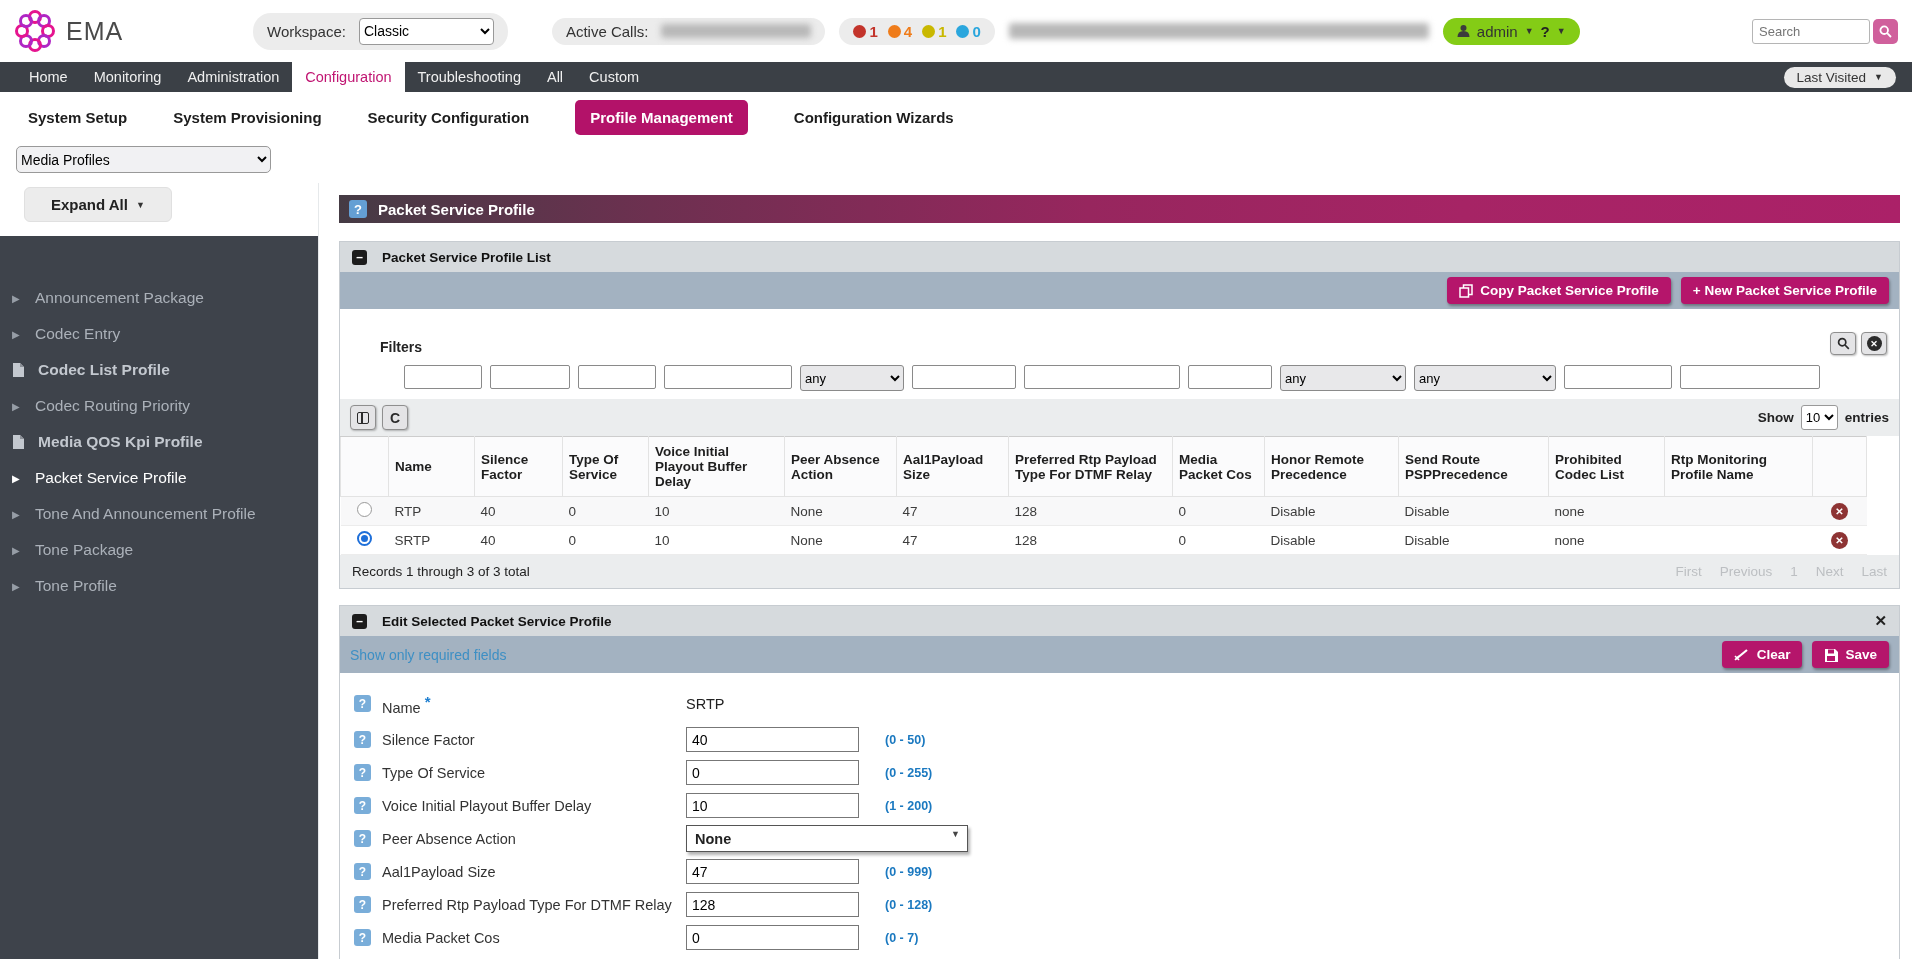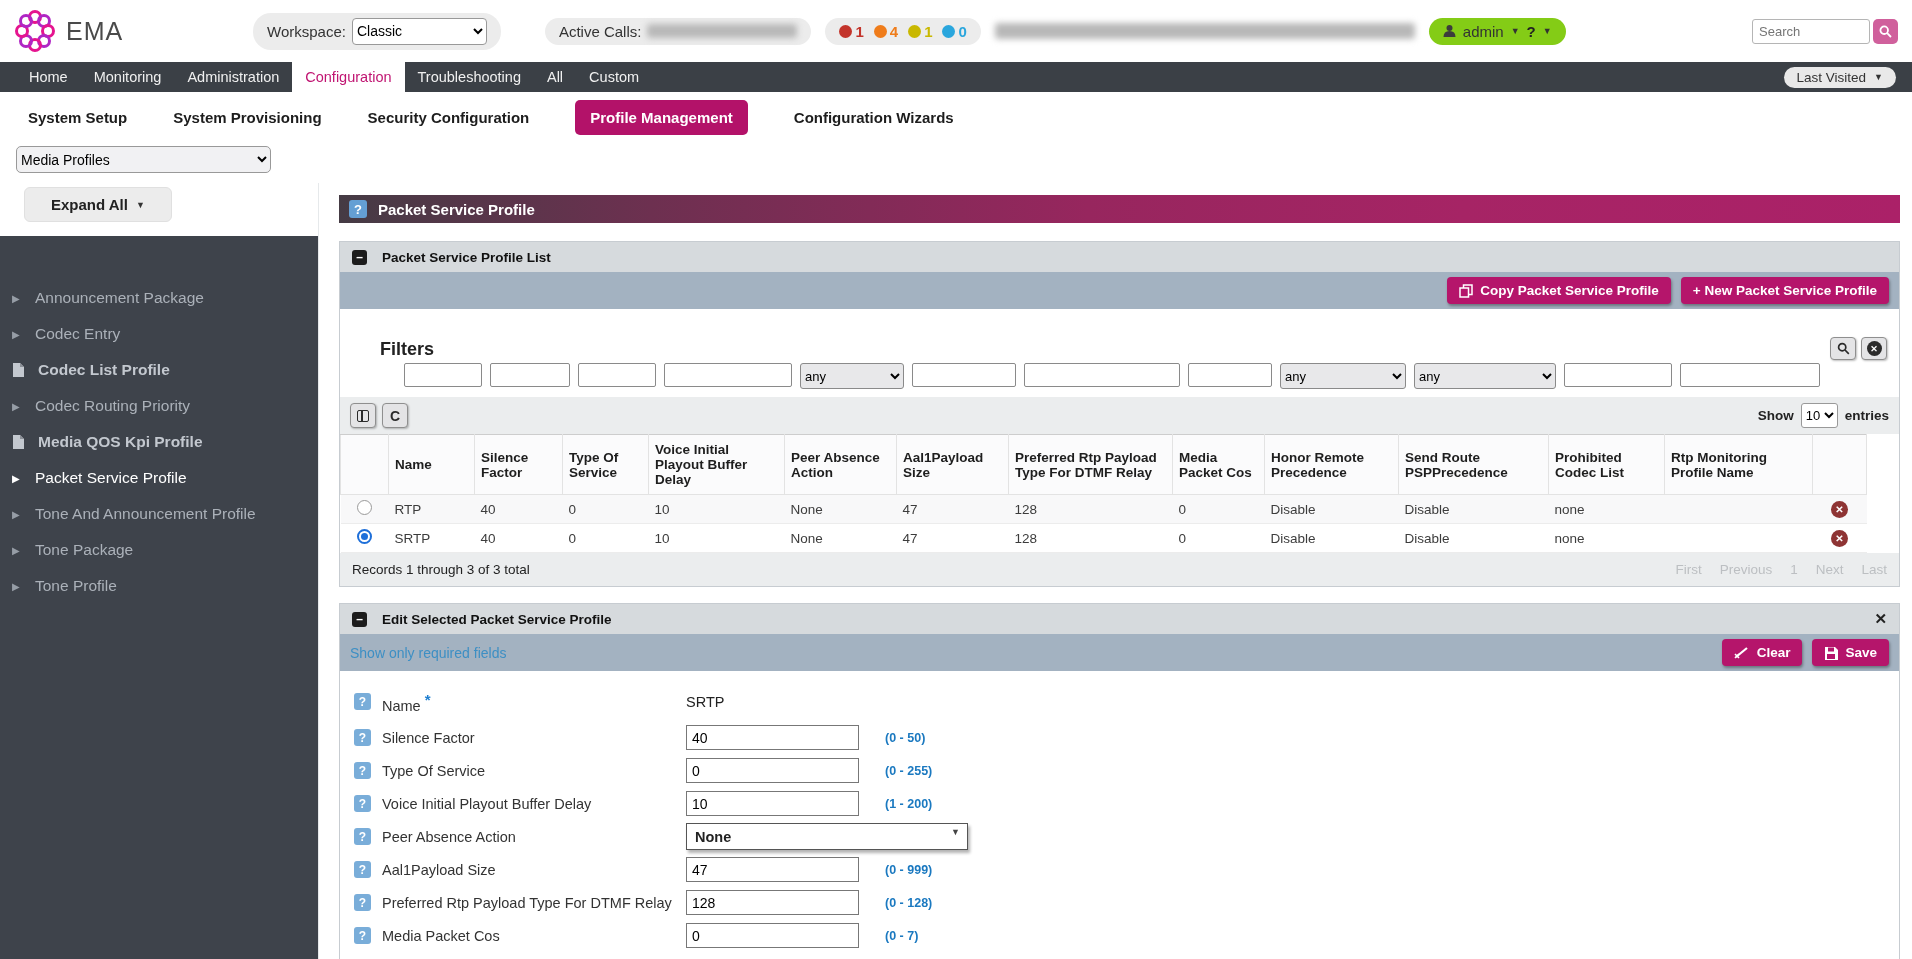--- a/index.html
+++ b/index.html
@@ -5,21 +5,21 @@
   * { box-sizing: border-box; }
   html,body { margin:0; padding:0; }
   body {
     width:1912px; height:959px; overflow:hidden; background:#fff;
     font-family:"Liberation Sans", sans-serif; color:#222;
   }
   
   .top-bar { height:62px; display:flex; align-items:center; padding:0 14px; gap:14px; background:#fff; }
   .brand { display:flex; align-items:center; gap:10px; width:225px; }
   .brand-text { font-size:25px; color:#4a4a4a; letter-spacing:1px; }
-  .pill { background:#ececec; border-radius:18px; padding:5px 14px; display:flex; align-items:center; gap:6px; font-size:15px; color:#333; }
+  .pill { background:#ececec; border-radius:18px; padding:5px 14px; display:flex; align-items:center; gap:13px; font-size:15px; color:#333; }
   .pill select { height:27px; font-size:14px; background:#fff; border:1px solid #999; border-radius:4px; }
   .ws-select { width:135px; }
   .redacted { background:#b8b8b8; border-radius:3px; filter:blur(3px); }
   .dots-pill { gap:10px; }
   .dot-item { display:flex; align-items:center; gap:3px; font-weight:bold; font-size:15px; }
   .dot { width:13px; height:13px; border-radius:50%; display:inline-block; }
   .admin-pill { background:#84cc16; gap:7px; font-size:15px; }
   .caret { font-size:9px; color:#333; }
   .qmark { font-weight:bold; font-size:15px; color:#222; }
   .search-wrap { margin-left:auto; display:flex; align-items:center; }
@@ -54,24 +54,24 @@
   .panel { border:1px solid #c7ccd1; margin-top:18px; background:#fff; }
   .panel-head { background:#d6dadd; height:30px; display:flex; align-items:center; gap:15px; padding:0 12px; font-weight:bold; font-size:13.5px; color:#111; }
   .collapse-ic { width:15px; height:15px; min-width:15px; background:#1c1c1c; border-radius:3px; color:#fff; display:flex; align-items:center; justify-content:center; font-size:12px; line-height:1; cursor:pointer; }
   .close-x { margin-left:auto; font-size:15px; font-weight:bold; color:#222; cursor:pointer; }
   .panel-tools { background:#a3b2c1; min-height:37px; display:flex; align-items:center; padding:4px 10px; gap:10px; }
   .btn-magenta { background:#b5156b; color:#fff; font-weight:bold; font-size:13.5px; border:none; border-radius:4px; padding:6px 12px; display:flex; align-items:center; gap:7px; box-shadow:1px 2px 3px rgba(0,0,0,.35); cursor:pointer; font-family:"Liberation Sans",sans-serif; }
   .tools-right { margin-left:auto; display:flex; gap:10px; }
   
   .filters-block { padding:6px 12px 8px 12px; }
   .filters-head { display:flex; align-items:flex-end; }
-  .filters-label { font-weight:bold; font-size:18px; margin-left:28px;margin-top:24px; }
+  .filters-label { font-weight:bold; font-size:14px; margin-left:28px;margin-top:24px; }
   .filters-btns { margin-left:auto; display:flex; gap:5px; }
   .icon-btn { background:#e4e4e6; border:1px solid #8f8f8f; border-radius:4px; min-width:26px; height:23px; display:flex; align-items:center; justify-content:center; box-shadow:1px 1px 2px rgba(0,0,0,.25); cursor:pointer; padding:0 4px; }
-  .filters-row { display:flex; margin-left:52px; margin-top:3px;text-decoration:underline; }
+  .filters-row { display:flex; margin-left:52px; margin-top:10px;text-decoration:underline; }
   .fcell { padding-right:8px; }
   .fcell input { width:100%; height:24px; border:1px solid #8a8a8a; border-radius:2px; padding:0 4px; font-size:13px; }
   .fcell select { width:100%; height:26px; background:#e8e8ea; border:1px solid #8a8a8a; border-radius:3px; font-size:13px; }
   .x-circle { width:15px; height:15px; border-radius:50%; background:#2b2b2b; color:#fff; font-size:9px; font-weight:bold; display:flex; align-items:center; justify-content:center; }
   
   .grid-tools { background:#ebedee; padding:6px 10px; display:flex; align-items:center; gap:6px; }
   .show-entries { margin-left:auto; display:flex; align-items:center; gap:7px; font-weight:bold; font-size:13.5px; color:#222; }
   .page-size { height:25px; font-size:13px; border:1px solid #999; border-radius:3px; background:#fff; }
   .colpick-glyph { width:12px; height:12px; border:1.6px solid #2b2b2b; border-radius:2px; position:relative; }
   .colpick-glyph::after { content:''; position:absolute; left:3.2px; top:0; bottom:0; width:1.6px; background:#2b2b2b; }

